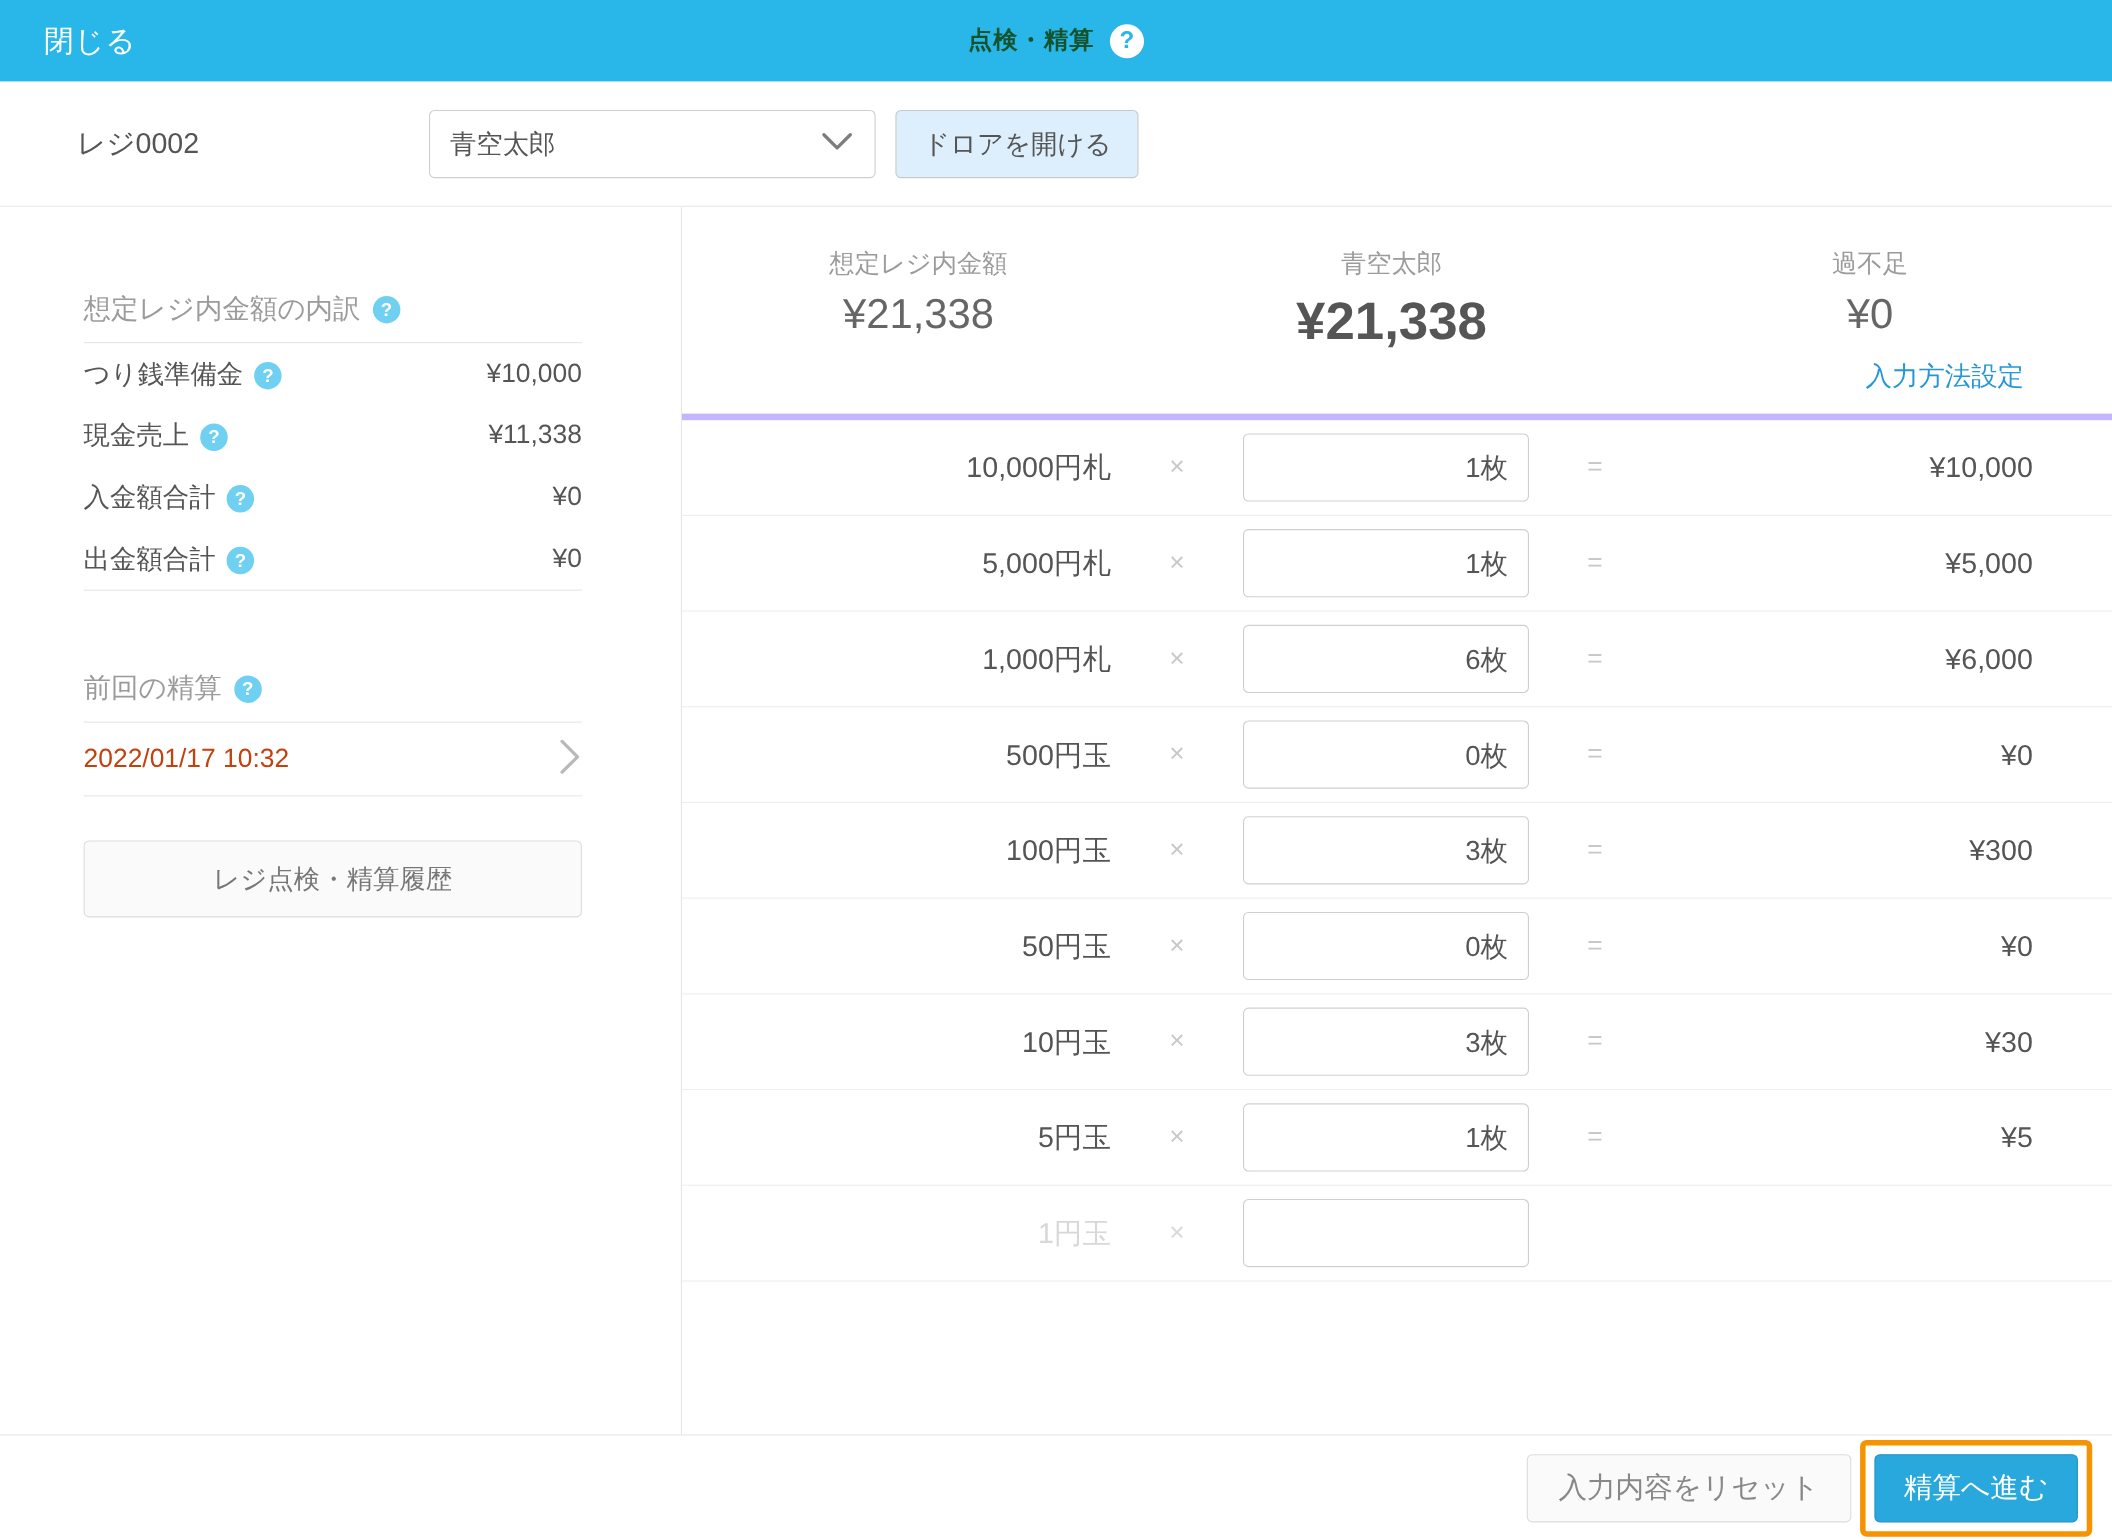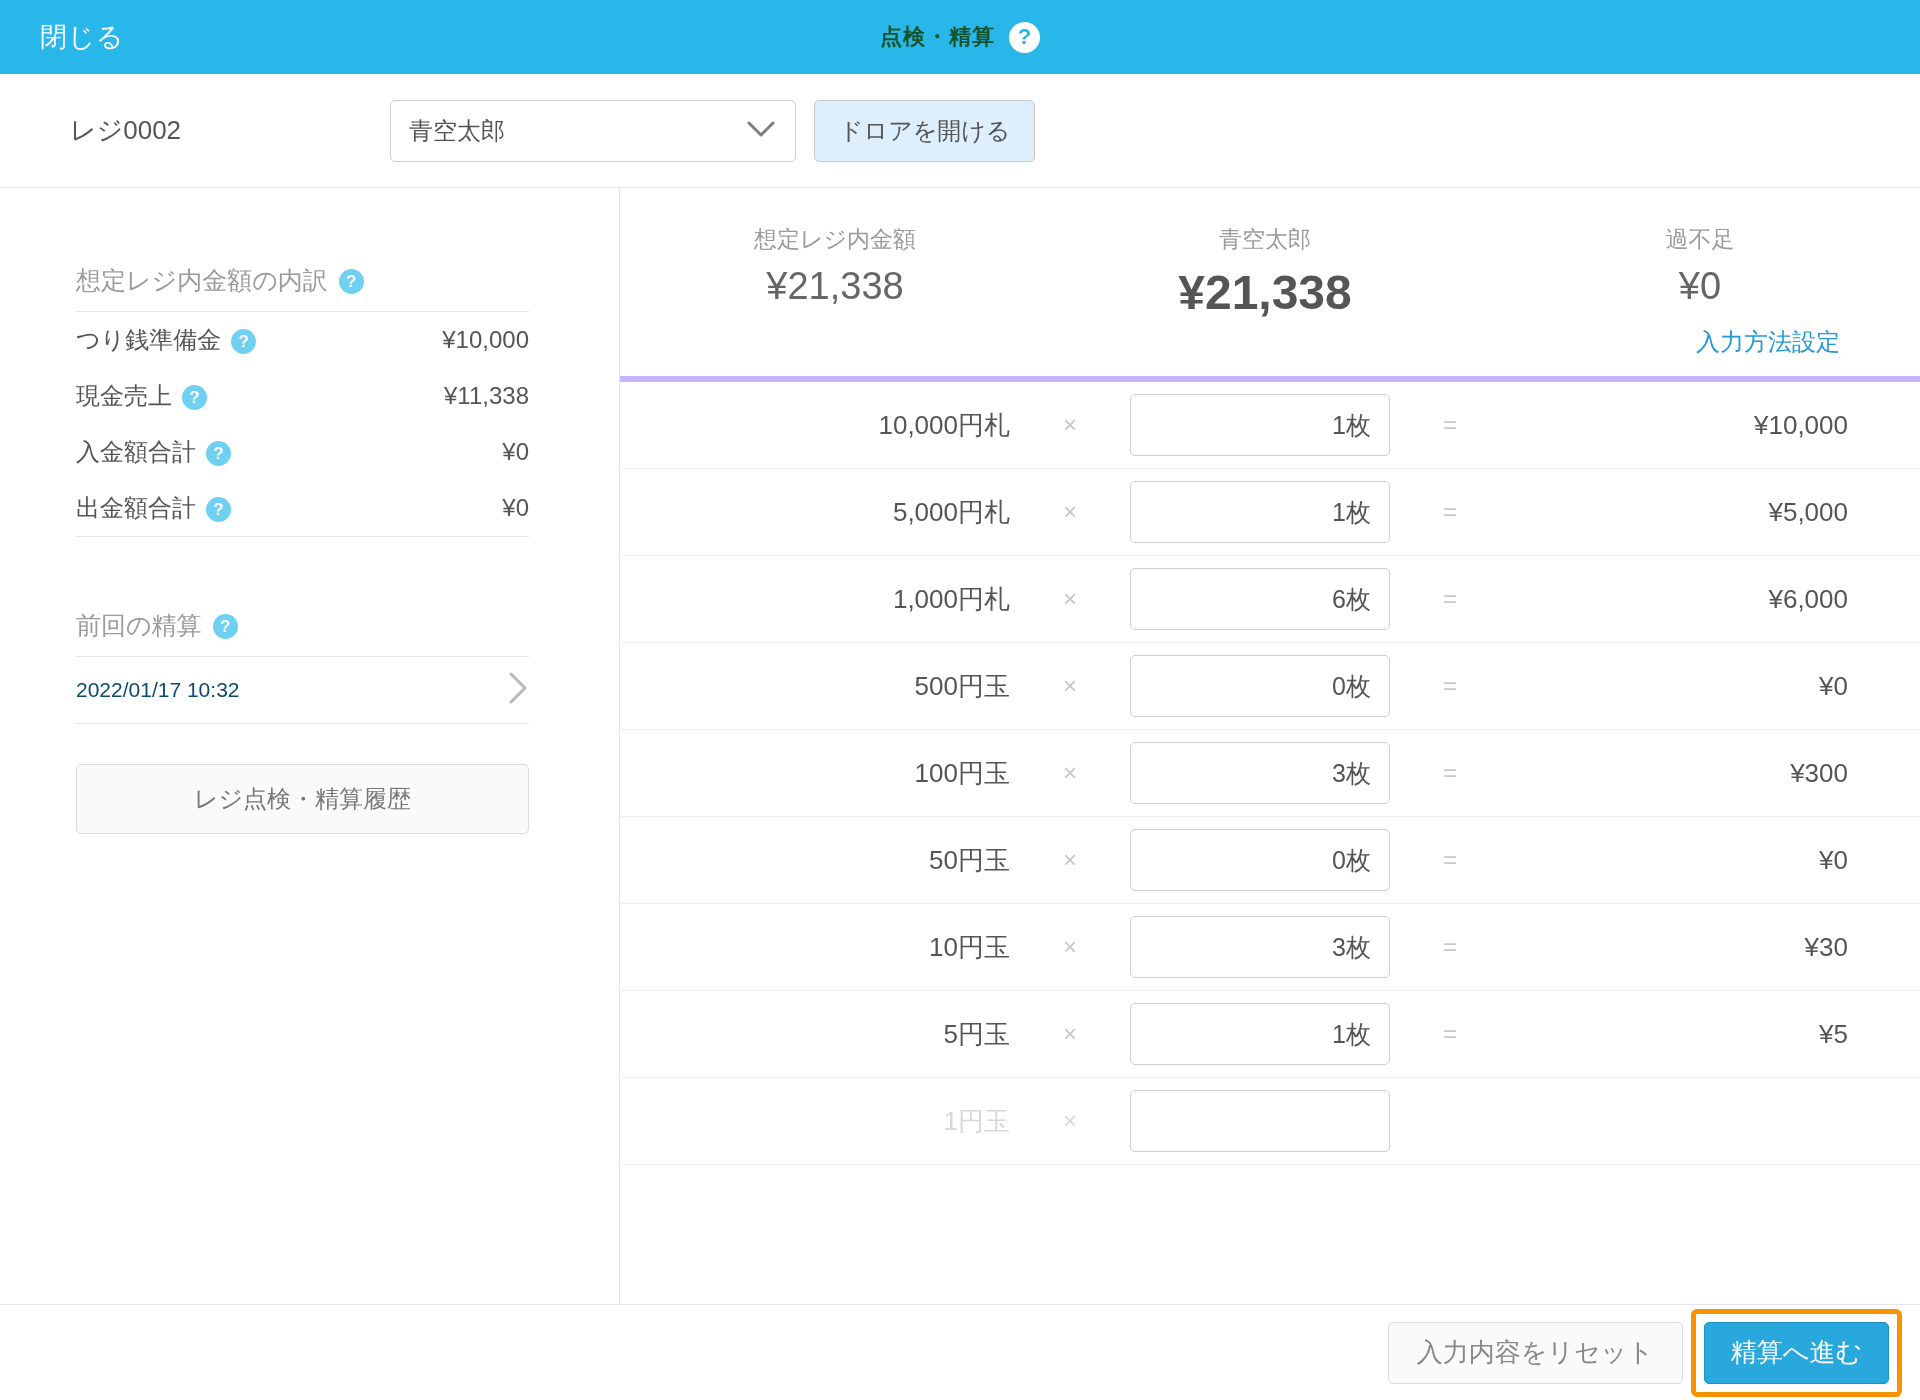--- a/index.html
+++ b/index.html
@@ -178,22 +178,22 @@
     gap: 10px;
   }
   .side-row-value { color: #555555; }
   .side-gap { height: 72px; }
 
   .last-settle-row {
     display: flex;
     align-items: center;
     justify-content: space-between;
     height: 66px;
-    font-size: 21px;
-    color: #0c4a6e;
+    font-size: 24px;
+    color: #c2410c;
     cursor: pointer;
   }
   .chev-right {
     color: #bdbdbd;
     font-size: 32px;
     line-height: 1;
     font-weight: 300;
   }
   .btn-history {
     margin-top: 40px;

